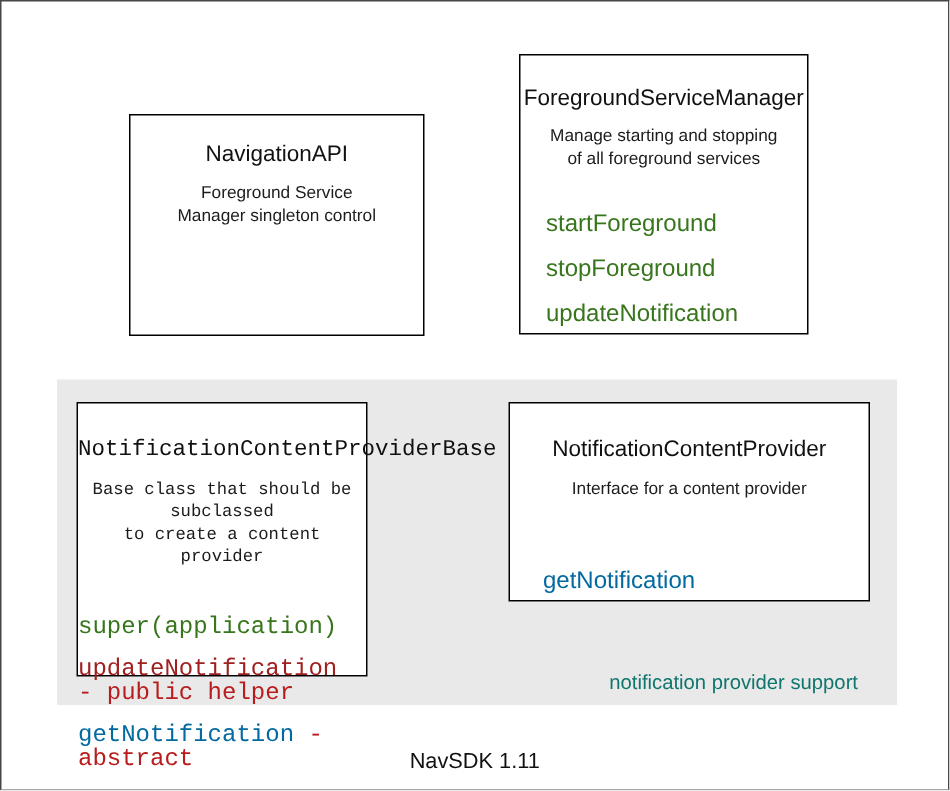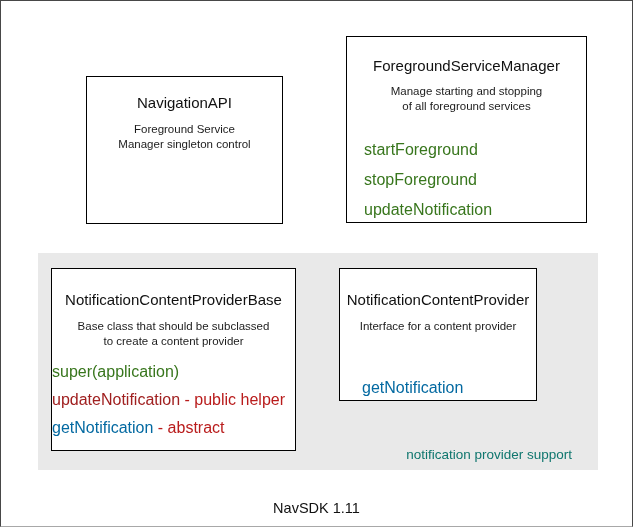--- a/index.html
+++ b/index.html
@@ -19,23 +19,23 @@
     left:37px;top:252px;width:560px;height:217px;
     background:#e9e9e9;
   }
   .cbox{
     position:absolute;
     background:#ffffff;
     border:1px solid #000000;
     box-sizing:border-box;
   }
   .box-nav {left:85px;  top:75px;  width:197px; height:148px;}
-  .box-fsm {left:345px; top:35px;  width:241px; height:187px;}
-  .box-ncpb{left:50px;  top:267px; width:245px; height:183px;}
-  .box-ncp {left:338px; top:267px; width:198px; height:133px;}
+  .box-fsm {left:345px; top:35px;  width:193px; height:187px;}
+  .box-ncpb{left:50px;  top:267px; width:194px; height:183px;font-family:Liberation Mono, monospace;}
+  .box-ncp {left:338px; top:267px; width:241px; height:133px;}
 
   .box-title{
     text-align:center;
     font-size:15px;
     line-height:18px;
     color:#111111;
   }
   .box-nav  .box-title{margin-top:17px;}
   .box-fsm  .box-title{margin-top:20px;}
   .box-ncpb .box-title{margin-top:22px;}
@@ -48,21 +48,21 @@
     color:#1c1c1c;
   }
   .box-nav  .box-desc{margin-top:10px;}
   .box-fsm  .box-desc{margin-top:9px;}
   .box-ncpb .box-desc{margin-top:10px;}
   .box-ncp  .box-desc{margin-top:10px;}
 
   .methods{margin:0;}
   .box-nav  .methods{margin-top:26px;padding-left:16px;}
   .box-fsm  .methods{margin-top:28px;padding-left:17px;}
-  .box-ncpb .methods{margin-top:15px;}
+  .box-ncpb .methods{margin-top:31px;}
   .box-ncp  .methods{margin-top:46px;padding-left:22px;}
 
   .method{
     font-size:16px;
     line-height:16px;
   }
   .box-nav  .method{margin-bottom:11px;}
   .box-fsm  .method{margin-bottom:14px;}
   .box-ncpb .method{margin-bottom:12px;}
   .box-ncp  .method{margin-bottom:12px;}

